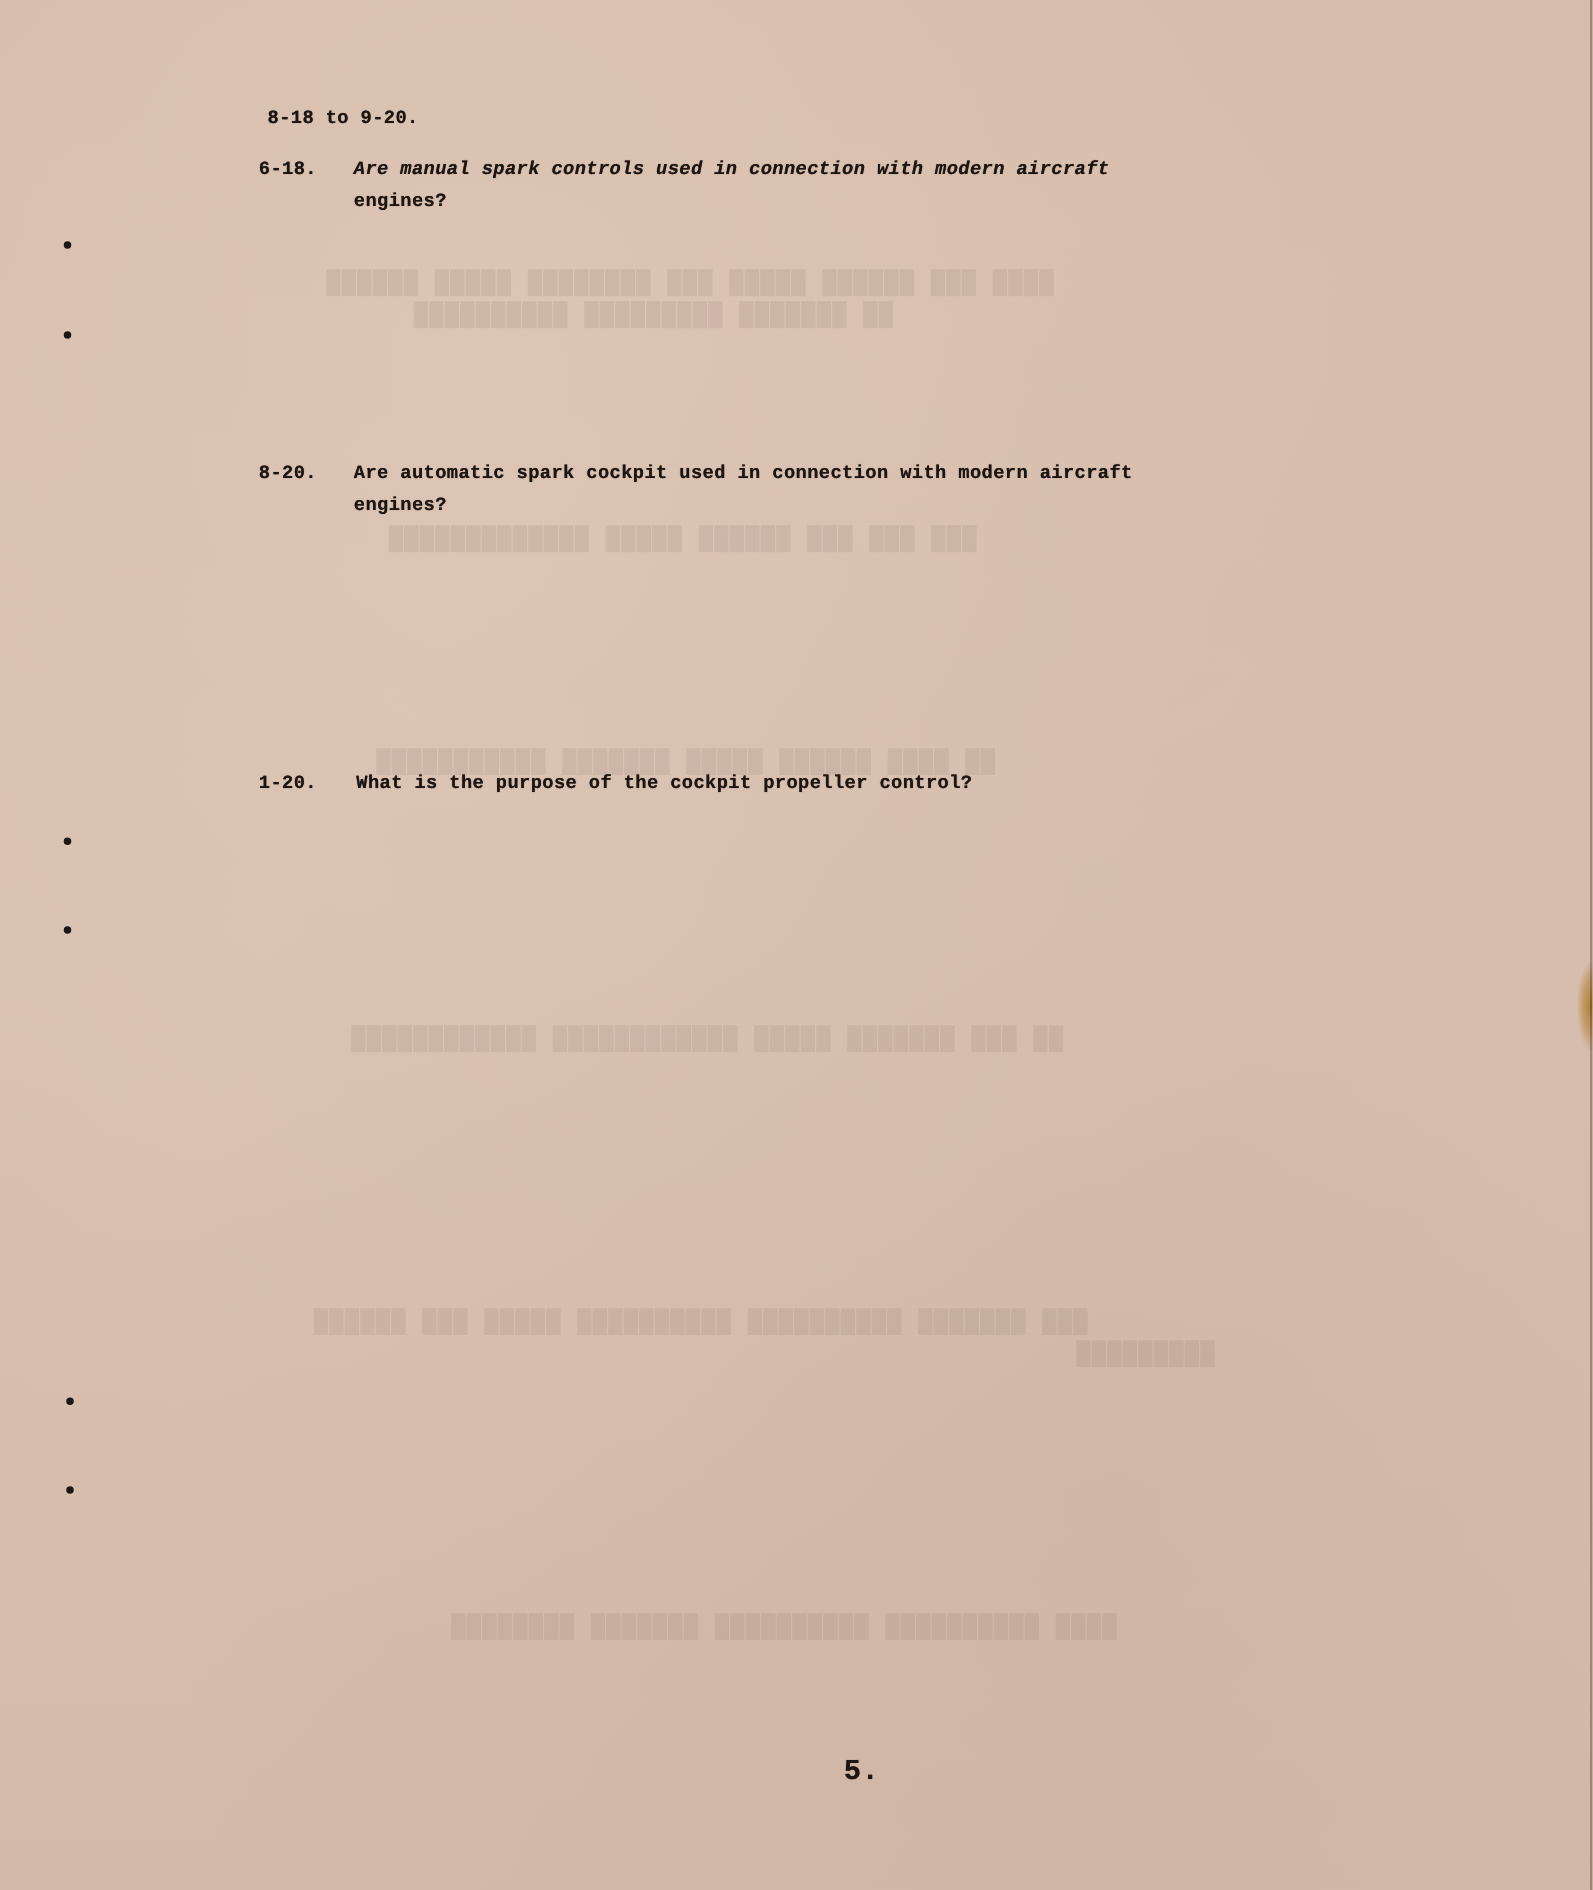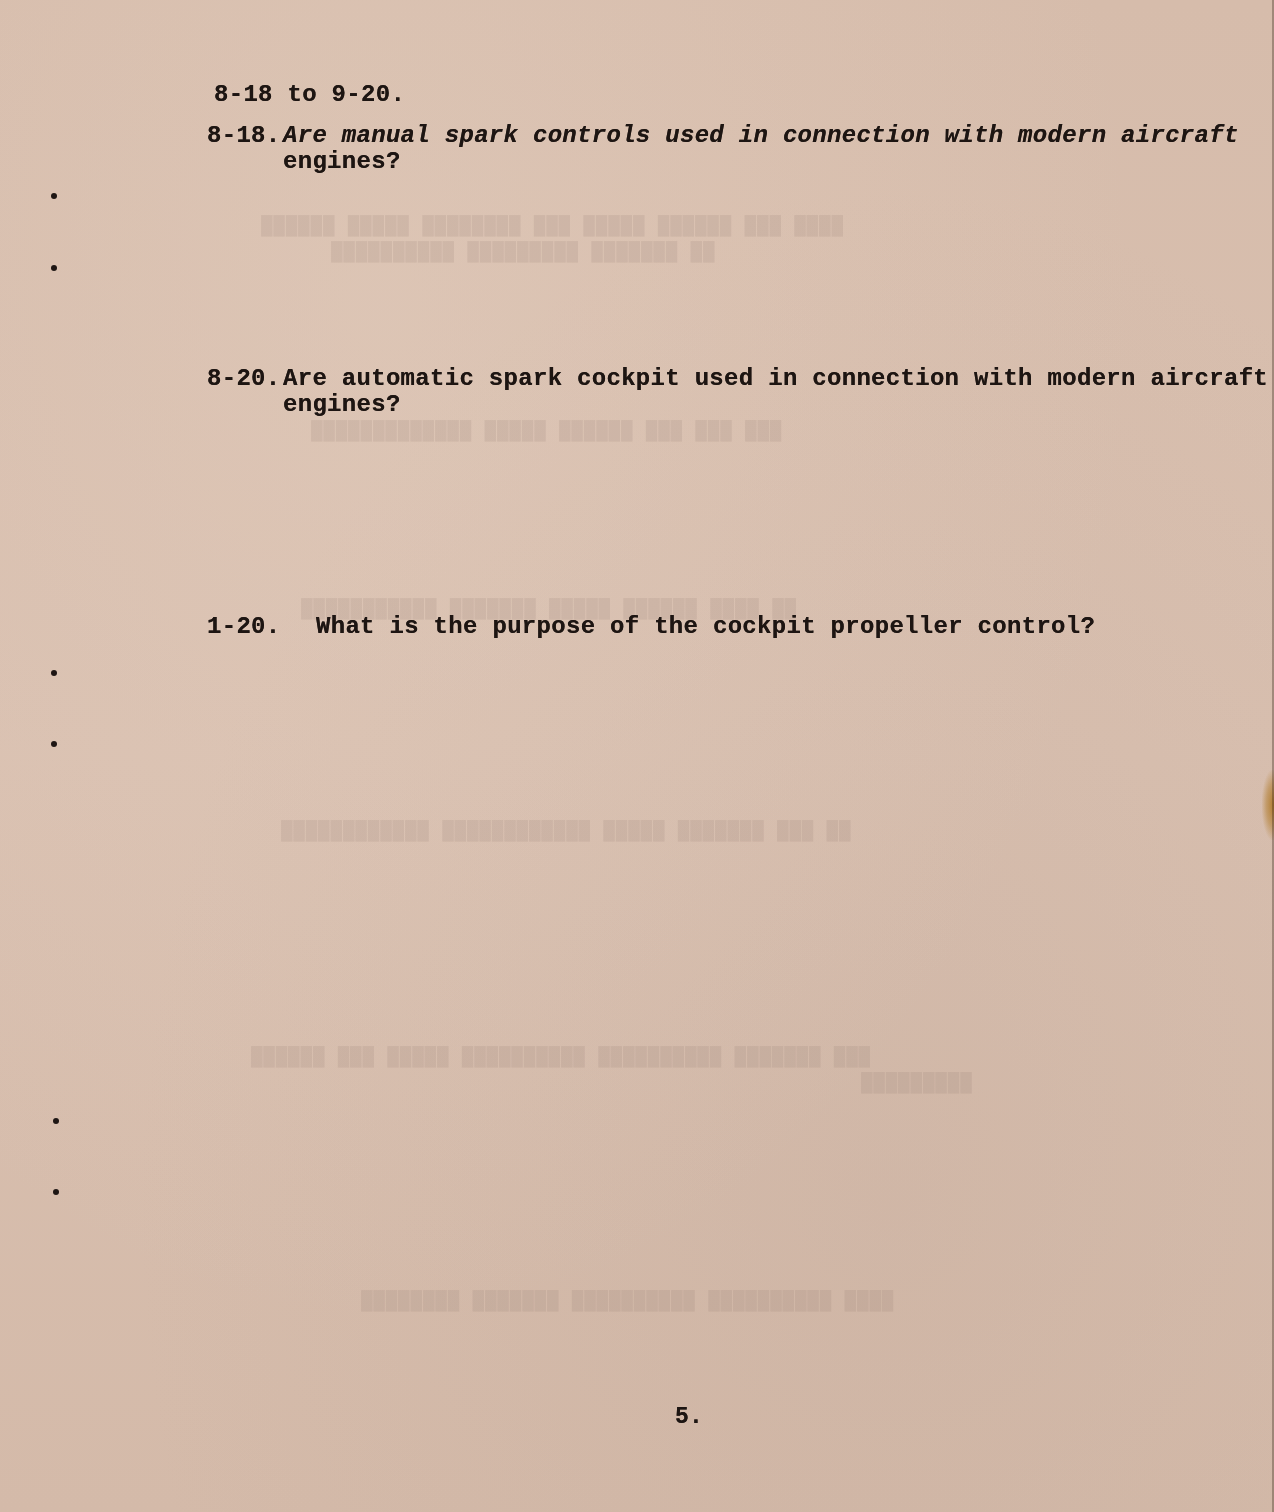--- a/index.html
+++ b/index.html
@@ -31,21 +31,21 @@
       color: rgba(120, 100, 90, 0.13);
       transform: scaleX(-1);
       white-space: nowrap;
       letter-spacing: 1px;
       user-select: none;
     }
     .text {
       position: absolute;
       font-family: "Liberation Mono", "DejaVu Sans Mono", monospace;
       font-weight: bold;
-      font-size: 24px;
+      font-size: 15px;
       line-height: 26px;
       color: #1d1512;
       letter-spacing: 0.3px;
       white-space: nowrap;
       text-shadow: 0 0 0.6px rgba(20,15,12,0.8);
     }
     .heading { left: 214px; top: 82px; }
     .q-num {
       position: absolute;
     }
@@ -54,21 +54,21 @@
     }
     .q1-num { left: 207px; top: 123px; }
     .q1-line1 { left: 283px; top: 123px; font-style: italic; }
     .q1-line2 { left: 283px; top: 149px; }
 
     .q2-num { left: 207px; top: 366px; }
     .q2-line1 { left: 283px; top: 366px; }
     .q2-line2 { left: 283px; top: 392px; }
 
     .q3-num { left: 207px; top: 614px; }
-    .q3-line1 { left: 285px; top: 614px; margin-left: 31px; }
+    .q3-line1 { left: 285px; top: 614px; }
 
     .page-number {
       left: 675px;
       top: 1404px;
       font-size: 23px;
     }
     .punch {
       position: absolute;
       width: 6px;
       height: 6px;
@@ -112,21 +112,21 @@
   <div class="punch" style="left:51px; top:741px;"></div>
   <div class="punch" style="left:53px; top:1118px;"></div>
   <div class="punch" style="left:53px; top:1189px;"></div>
 
   <div class="stain"></div>
   <div class="edge-right"></div>
 
   <div class="text heading">8-18 to 9-20.</div>
 
   <div>
-    <div class="text q-num q1-num">8-18.</div>
+    <div class="text q-num q1-num">6-18.</div>
     <div class="text q-body q1-line1">Are manual spark controls used in connection with modern aircraft</div>
     <div class="text q-body q1-line2">engines?</div>
   </div>
 
   <div>
     <div class="text q-num q2-num">8-20.</div>
     <div class="text q-body q2-line1">Are automatic spark cockpit used in connection with modern aircraft</div>
     <div class="text q-body q2-line2">engines?</div>
   </div>
 

